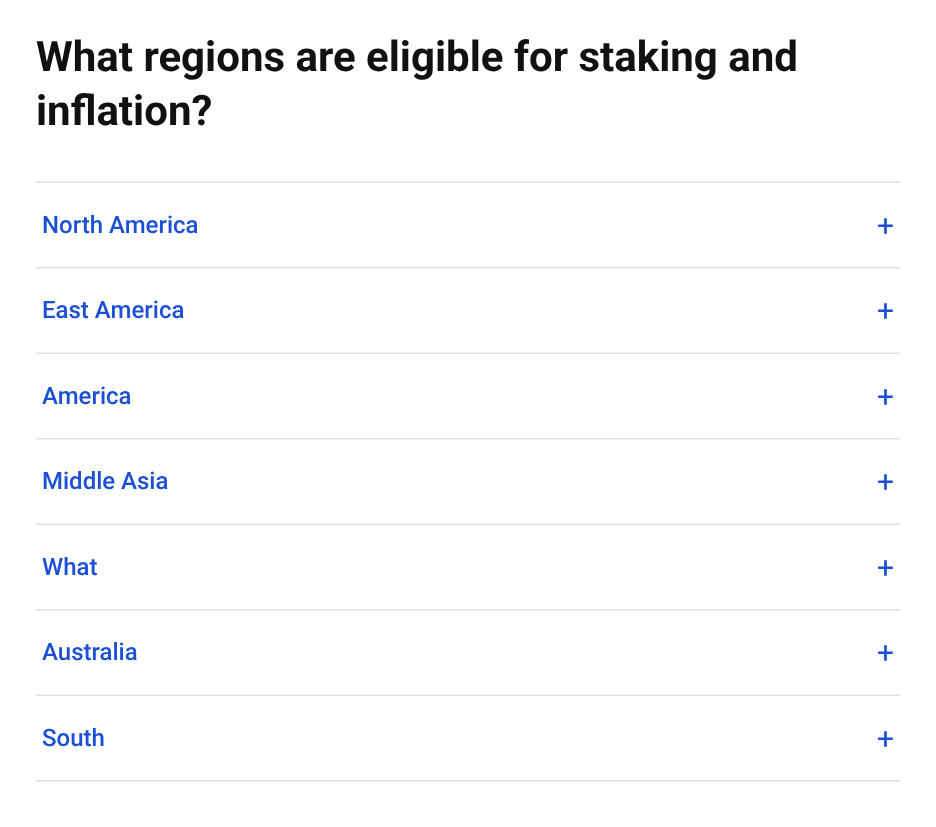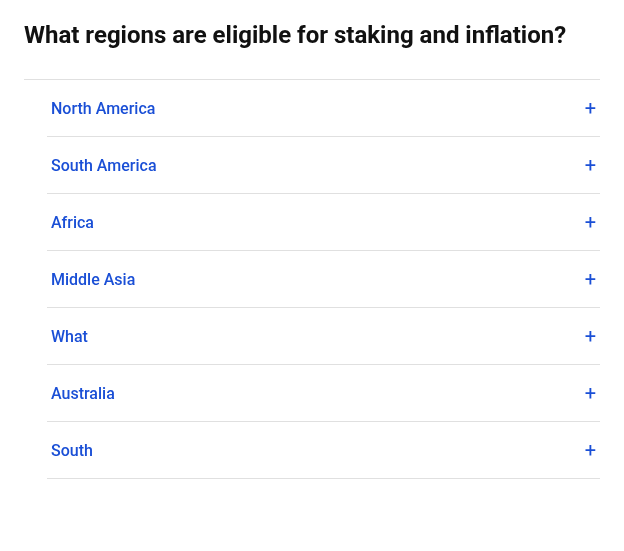--- a/index.html
+++ b/index.html
@@ -10,40 +10,39 @@
 
     body {
       font-family: -apple-system, BlinkMacSystemFont, 'Segoe UI', Roboto, sans-serif;
       background: #ffffff;
       width: 624px;
       min-height: 551px;
       padding: 20px 24px;
     }
 
     .question-title {
-      font-size: 24px;
+      font-size: 28px;
       font-weight: 700;
       color: #111111;
       line-height: 1.3;
       margin-bottom: 28px;
     }
 
     .accordion-list {
       width: 100%;
       border-top: 1px solid #e0e0e0;
     }
 
     .accordion-item {
       display: flex;
       align-items: center;
       justify-content: space-between;
       padding: 18px 4px;
       border-bottom: 1px solid #e0e0e0;
       cursor: pointer;
-      margin-left: 23px;
     }
 
     .accordion-label {
       font-size: 16px;
       color: #1a4fd6;
       font-weight: 500;
     }
 
     .accordion-icon {
       font-size: 20px;
@@ -57,25 +56,25 @@
 <body>
 
 <h1 class="question-title">What regions are eligible for staking and inflation?</h1>
 
 <div class="accordion-list" id="accordion-container">
 <div class="accordion-item">
       <span class="accordion-label">North America</span>
       <span class="accordion-icon">+</span>
     </div>
     <div class="accordion-item">
-      <span class="accordion-label">South America</span>
+      <span class="accordion-label">East America</span>
       <span class="accordion-icon">+</span>
     </div>
     <div class="accordion-item">
-      <span class="accordion-label">Africa</span>
+      <span class="accordion-label">America</span>
       <span class="accordion-icon">+</span>
     </div>
     <div class="accordion-item">
       <span class="accordion-label">Middle Asia</span>
       <span class="accordion-icon">+</span>
     </div>
     <div class="accordion-item">
       <span class="accordion-label">What</span>
       <span class="accordion-icon">+</span>
     </div>

